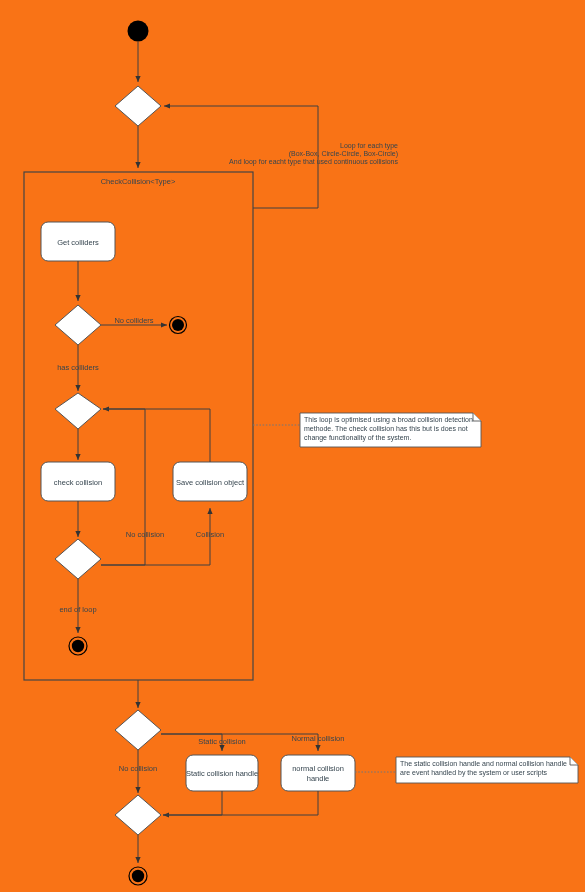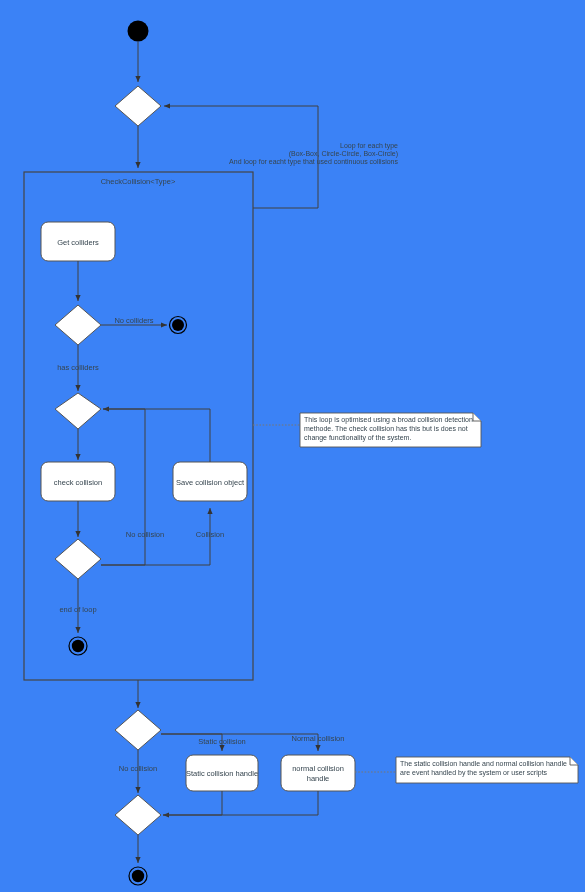--- a/index.html
+++ b/index.html
@@ -8,21 +8,21 @@
     padding: 0;
     background: #ffffff;
   }
   body {
     font-family: "Liberation Sans", sans-serif;
   }
   #diagram-root {
     position: relative;
     width: 585px;
     height: 892px;
-    background: #3b82f6;
+    background: #f97316;
     overflow: hidden;
   }
   svg.canvas {
     position: absolute;
     left: 0;
     top: 0;
     width: 585px;
     height: 892px;
   }
   text {

